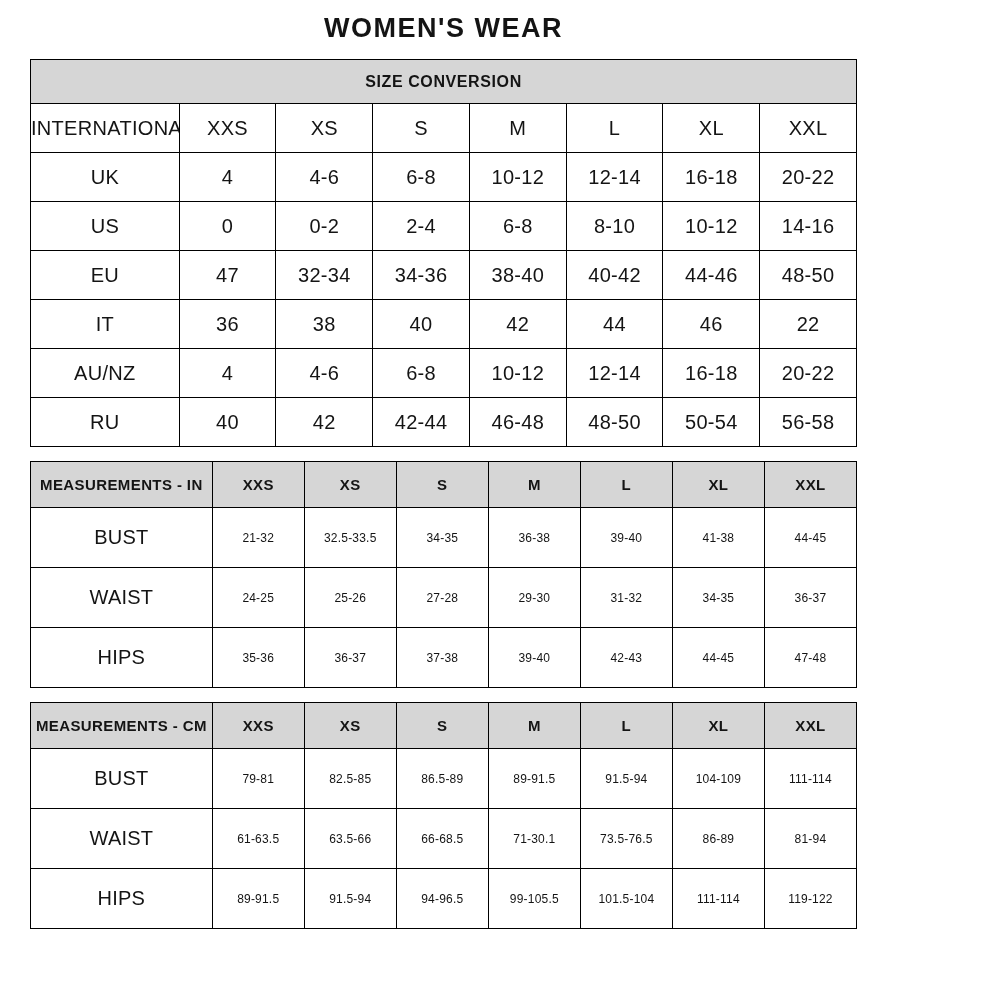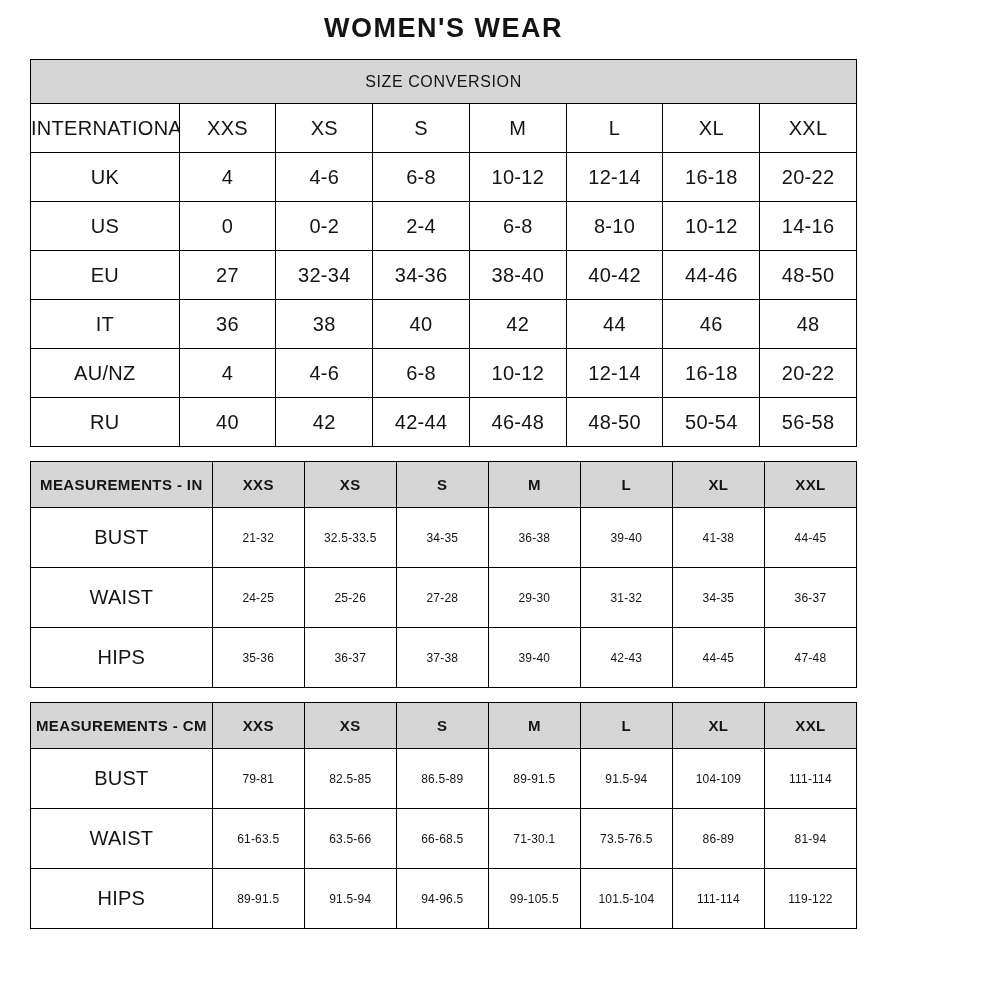--- a/index.html
+++ b/index.html
@@ -34,21 +34,21 @@
     border:1.5px solid var(--border);
     text-align:center;
     vertical-align:middle;
     overflow:hidden;
   }
   
   .conversion .section-header{
     background:var(--header-bg);
     height:44px;
     font-size:16px;
-    font-weight:400;
+    font-weight:700;
     letter-spacing:0.6px;
   }
   .conversion td{
     height:49px;
     font-size:20px;
     letter-spacing:0.3px;
   }
   
   .measurements thead th{
     background:var(--header-bg);
@@ -110,37 +110,37 @@
           <td>0</td>
           <td>0-2</td>
           <td>2-4</td>
           <td>6-8</td>
           <td>8-10</td>
           <td>10-12</td>
           <td>14-16</td>
         </tr>
         <tr>
           <td>EU</td>
-          <td>27</td>
+          <td>47</td>
           <td>32-34</td>
           <td>34-36</td>
           <td>38-40</td>
           <td>40-42</td>
           <td>44-46</td>
           <td>48-50</td>
         </tr>
         <tr>
           <td>IT</td>
           <td>36</td>
           <td>38</td>
           <td>40</td>
           <td>42</td>
           <td>44</td>
           <td>46</td>
-          <td>48</td>
+          <td>22</td>
         </tr>
         <tr>
           <td>AU/NZ</td>
           <td>4</td>
           <td>4-6</td>
           <td>6-8</td>
           <td>10-12</td>
           <td>12-14</td>
           <td>16-18</td>
           <td>20-22</td>

